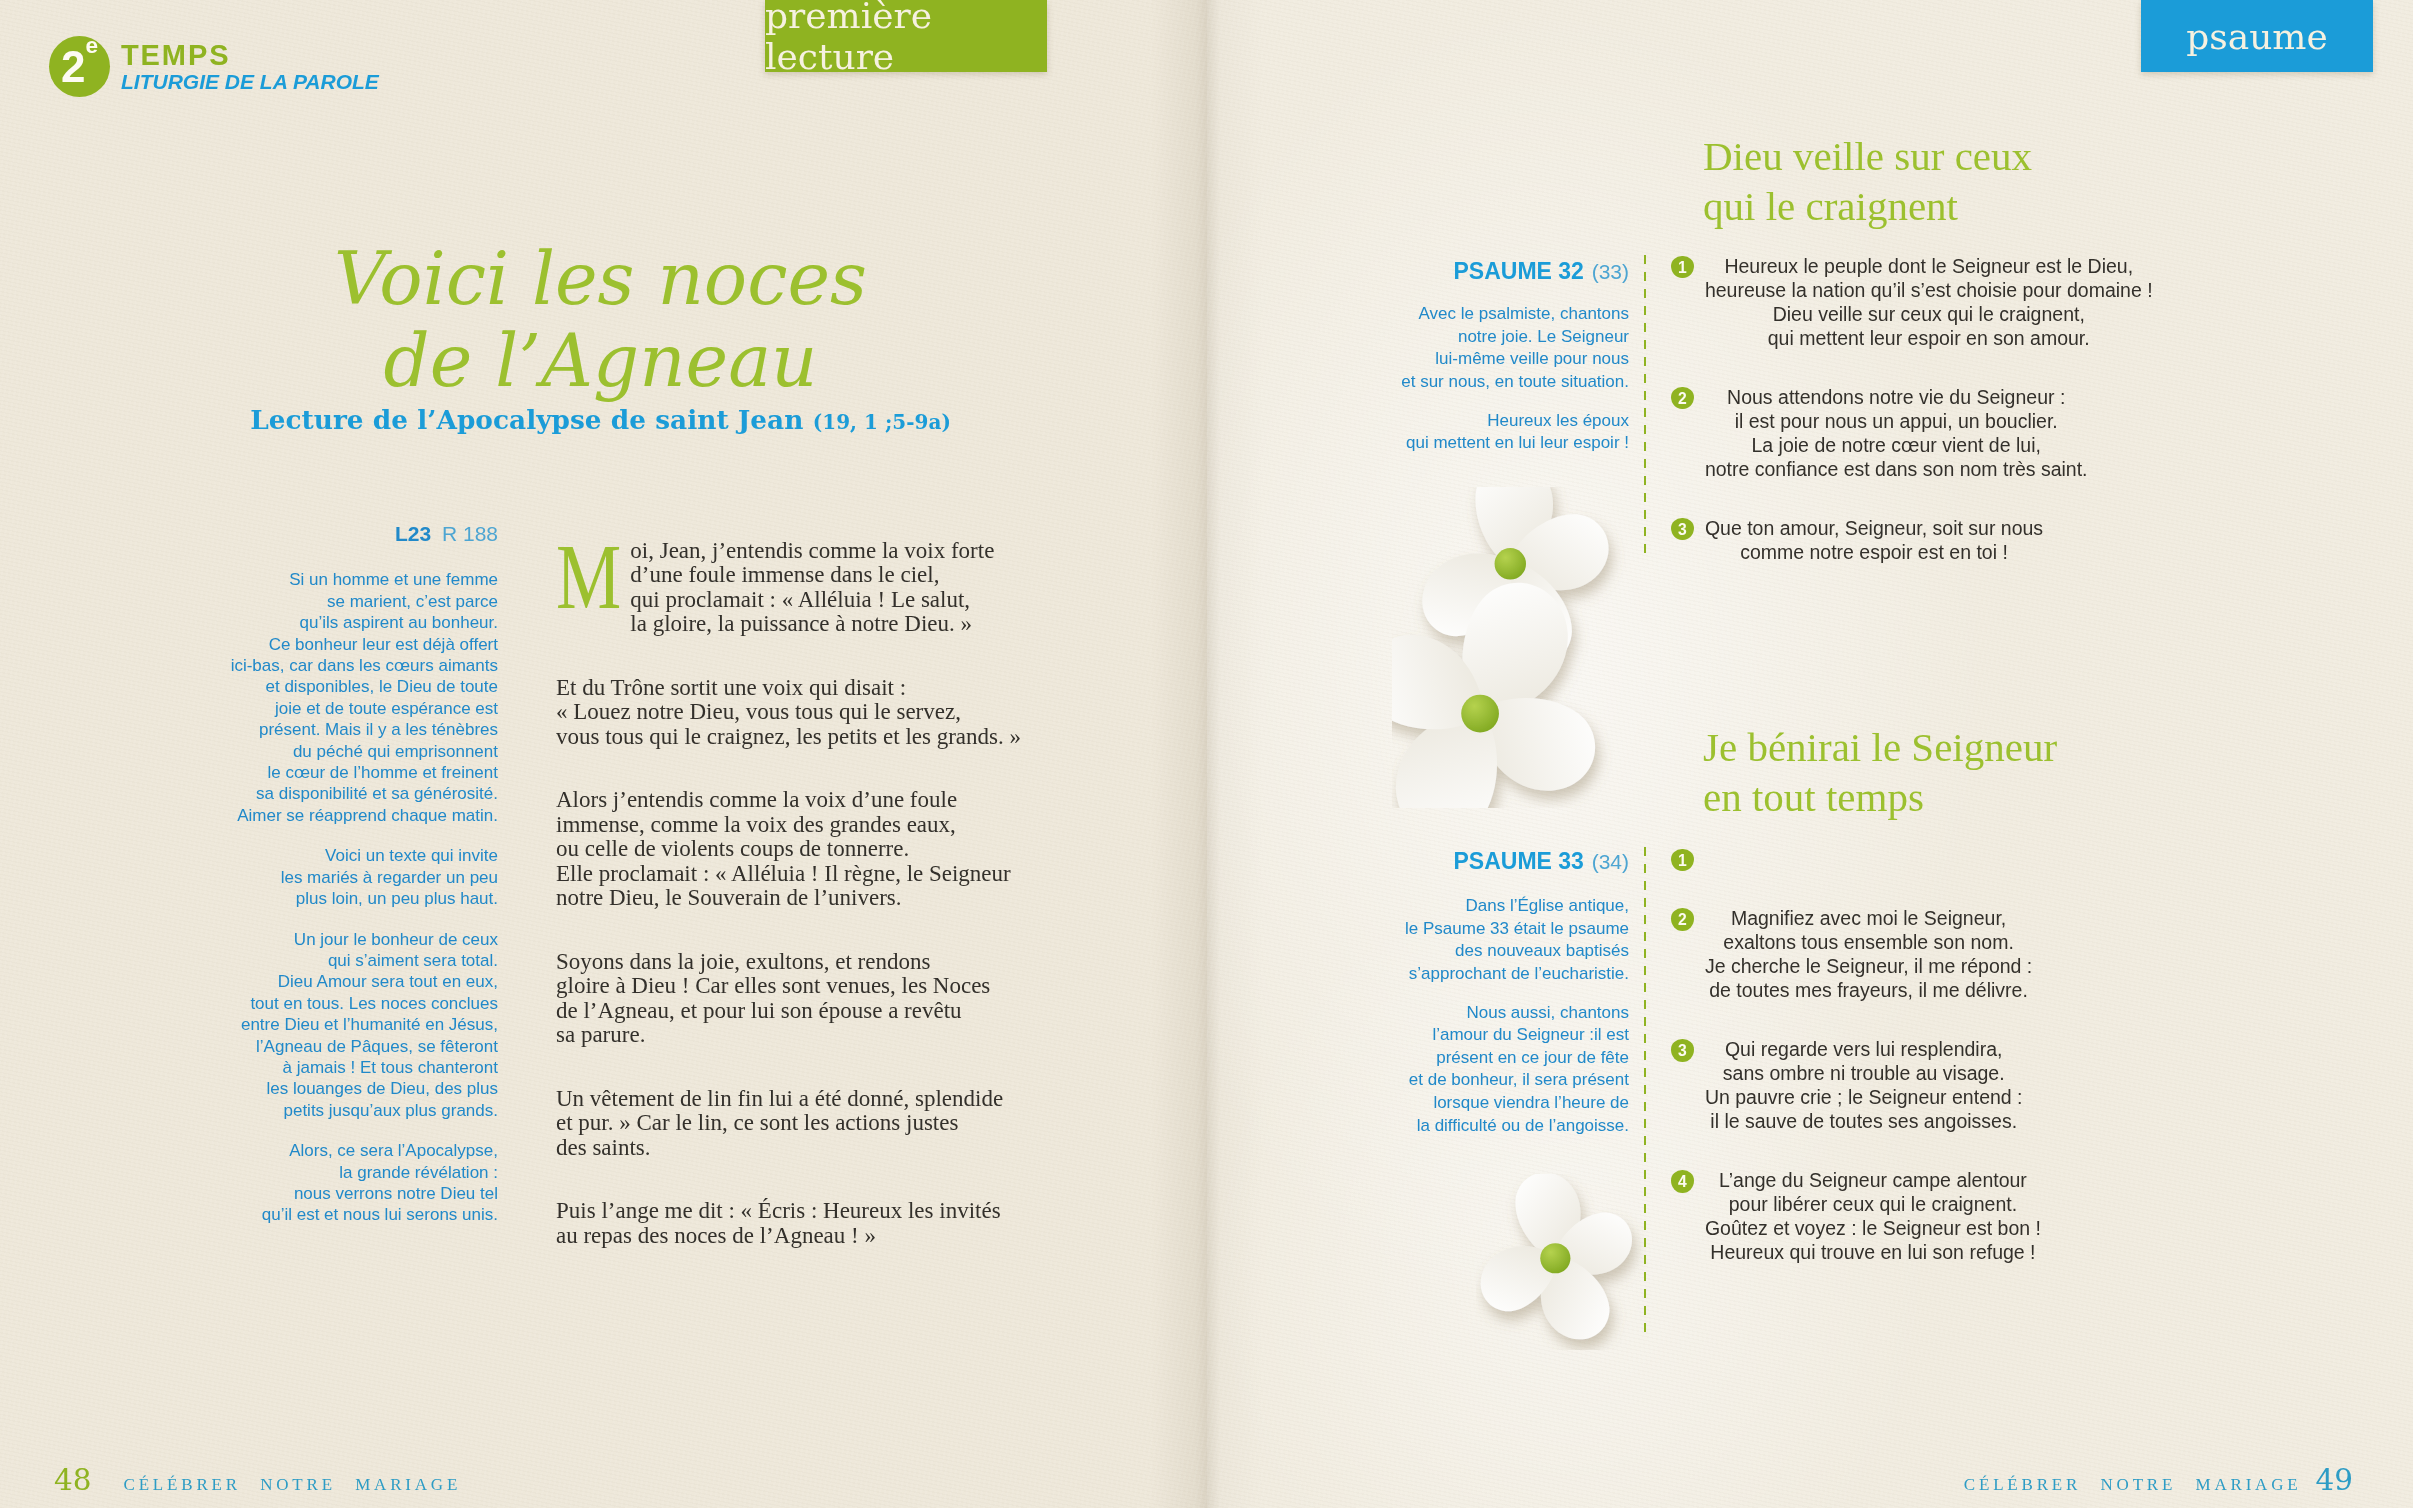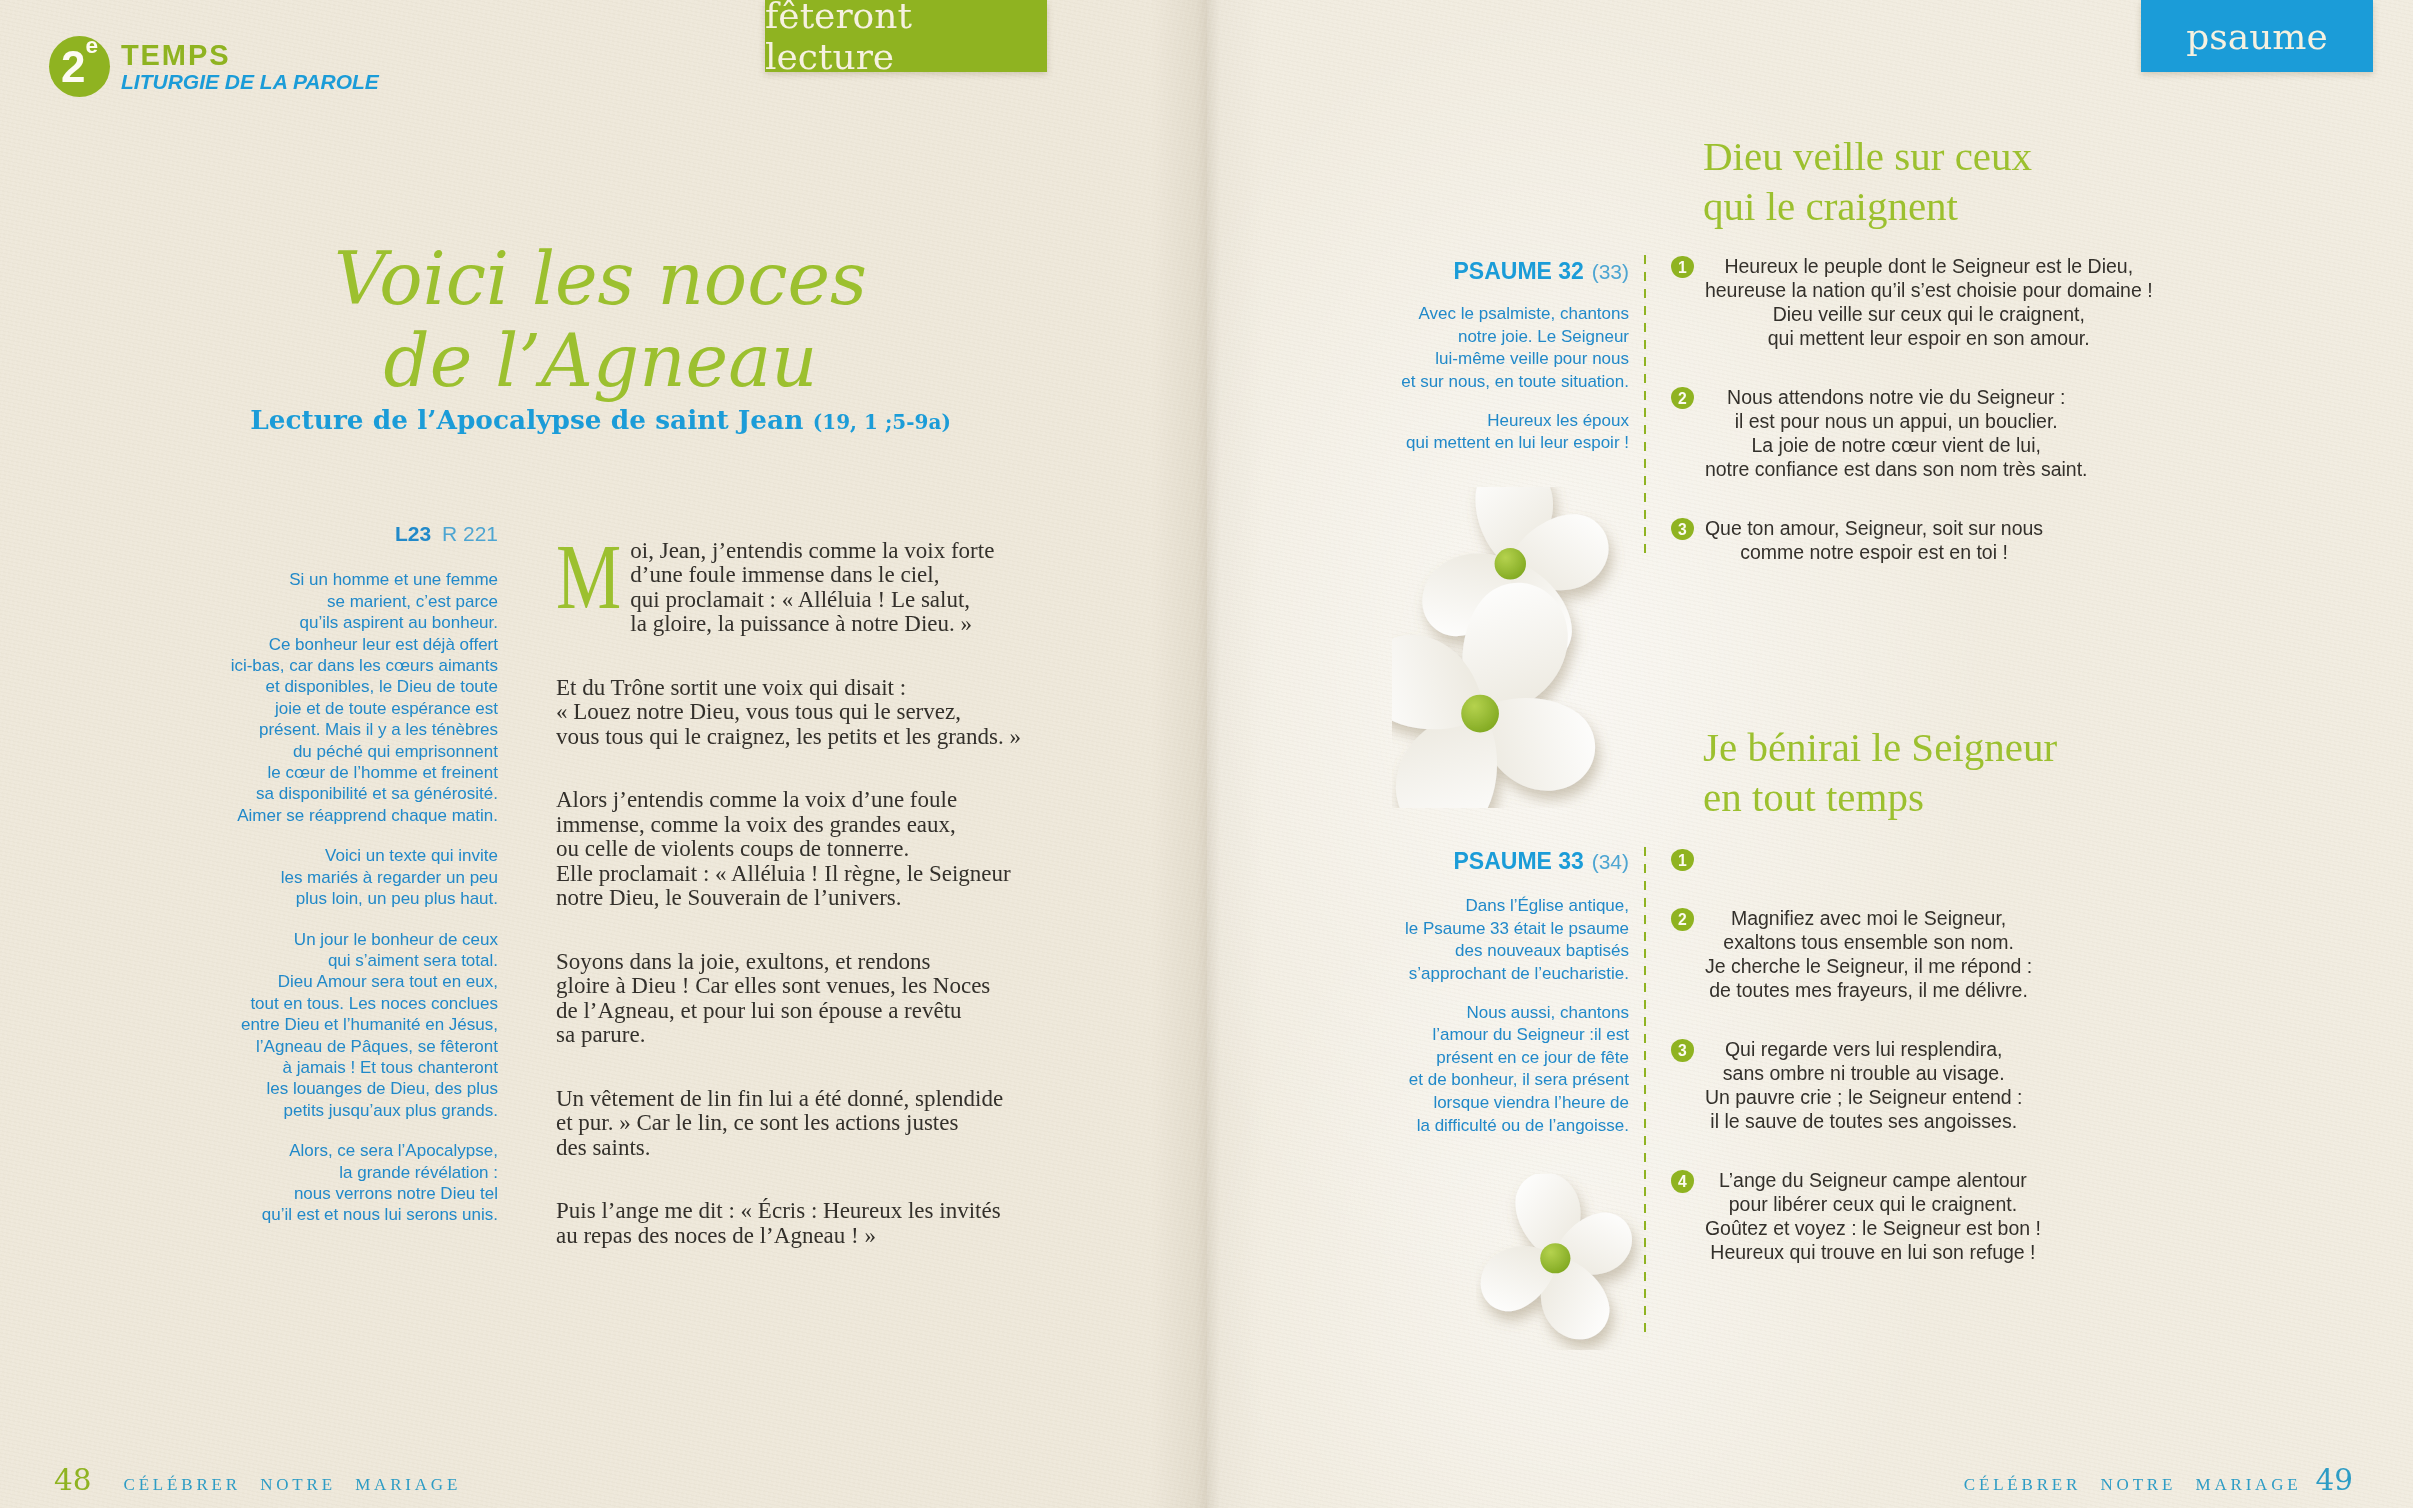--- a/index.html
+++ b/index.html
@@ -109,34 +109,34 @@
   <div class="right-page-bg"></div>
   <div class="gutter"></div>
   <div class="grain"></div>
 
   <div class="badge-circle">
     <span><span>2</span><sup>e</sup></span>
   </div>
   <div class="badge-title">TEMPS</div>
   <div class="badge-sub">LITURGIE DE LA PAROLE</div>
 
-  <div class="banner banner-left">fêteront lecture</div>
+  <div class="banner banner-left">première lecture</div>
   <div class="banner banner-right">psaume</div>
 
   <div class="page-title">Voici les noces
 de l’Agneau</div>
   <div class="reference">
     <span class="ref-text">Lecture de l’Apocalypse de saint Jean</span>
     <span class="ref-verses">(19, 1 ;5-9a)</span>
   </div>
 
   <div class="sidebar">
     <div class="sidebar-code">
       <span class="code">L23</span>
-      <span class="code-ref">R 221</span>
+      <span class="code-ref">R 188</span>
     </div>
     <p>Si un homme et une femme
 se marient, c’est parce
 qu’ils aspirent au bonheur.
 Ce bonheur leur est déjà offert
 ici-bas, car dans les cœurs aimants
 et disponibles, le Dieu de toute
 joie et de toute espérance est
 présent. Mais il y a les ténèbres
 du péché qui emprisonnent

